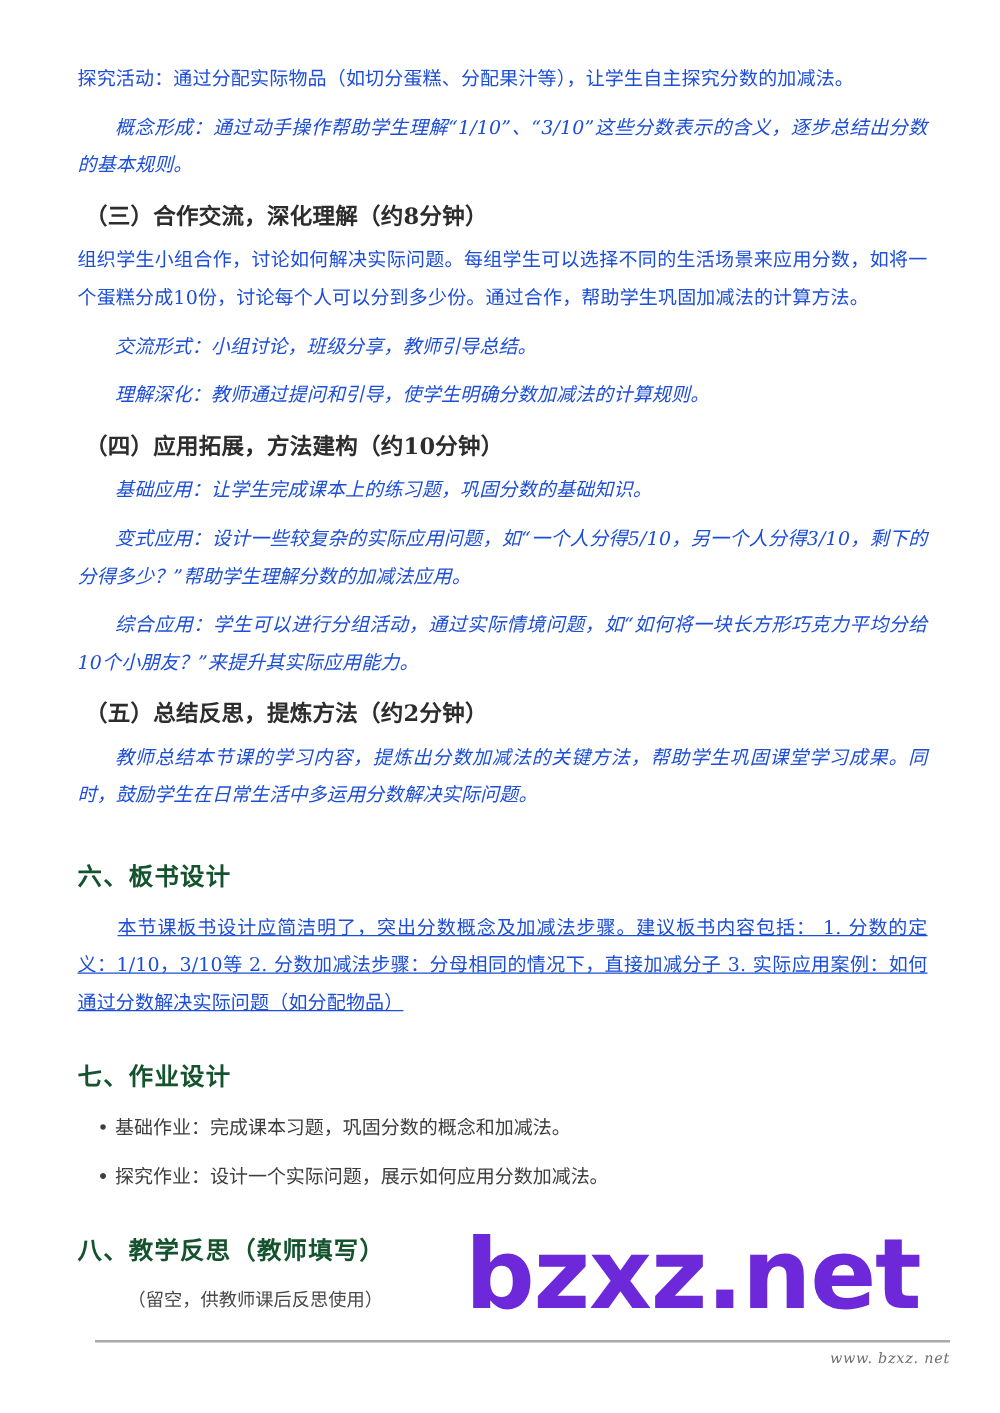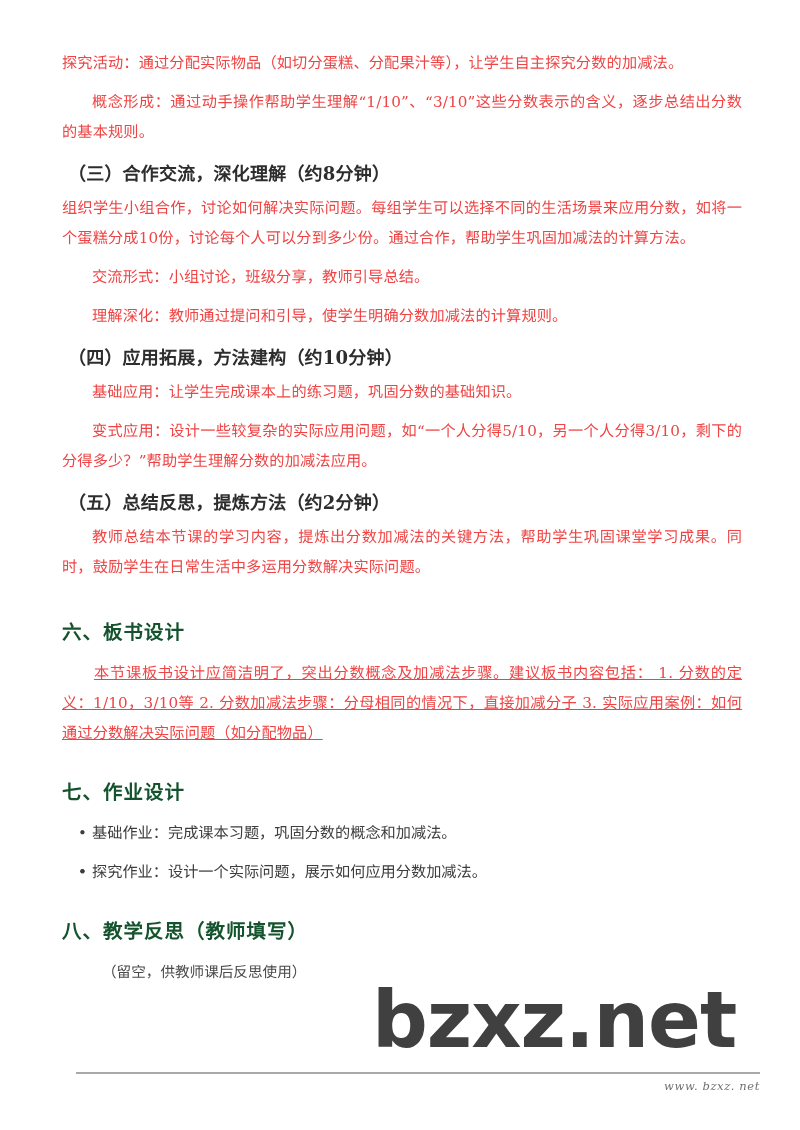--- a/index.html
+++ b/index.html
@@ -30,21 +30,21 @@
   .watermark {
     position: absolute;
     left: 372px;
     top: 975px;
     width: 380px;
     font-family: "DejaVu Sans", "Liberation Sans", sans-serif;
     font-weight: 700;
     font-size: 78px;
     line-height: 90px;
     letter-spacing: -1px;
-    color: #404040;
+    color: #6d28d9;
     user-select: none;
     z-index: 0;
     white-space: nowrap;
   }
 
   
   .content {
     position: absolute;
     left: 62px;
     top: 48px;
@@ -52,28 +52,29 @@
     z-index: 2;
   }
 
   
   .para {
     font-size: 15.2px;
     line-height: 30px;
     text-align: justify;
     text-justify: inter-ideograph;
     margin: 0 0 9px 0;
-    color: #ef4444;
+    color: #1d4ed8;
     letter-spacing: 0.15px;
   }
   .para.flush {
     text-indent: 0;
   }
   .para.indent1 {
     text-indent: 30px;
+    font-style: italic;
   }
   .para.indent2 {
     text-indent: 32px;
     text-decoration: underline;
   }
 
   
   .subhead {
     font-size: 18px;
     line-height: 30px;
@@ -164,20 +165,21 @@
     <p class="para indent1">概念形成：通过动手操作帮助学生理解“1/10”、“3/10”这些分数表示的含义，逐步总结出分数的基本规则。</p>
 
     <h3 class="subhead">（三）合作交流，深化理解（约8分钟）</h3>
     <p class="para flush">组织学生小组合作，讨论如何解决实际问题。每组学生可以选择不同的生活场景来应用分数，如将一个蛋糕分成10份，讨论每个人可以分到多少份。通过合作，帮助学生巩固加减法的计算方法。</p>
     <p class="para indent1">交流形式：小组讨论，班级分享，教师引导总结。</p>
     <p class="para indent1">理解深化：教师通过提问和引导，使学生明确分数加减法的计算规则。</p>
 
     <h3 class="subhead">（四）应用拓展，方法建构（约10分钟）</h3>
     <p class="para indent1">基础应用：让学生完成课本上的练习题，巩固分数的基础知识。</p>
     <p class="para indent1">变式应用：设计一些较复杂的实际应用问题，如“一个人分得5/10，另一个人分得3/10，剩下的分得多少？”帮助学生理解分数的加减法应用。</p>
+    <p class="para indent1">综合应用：学生可以进行分组活动，通过实际情境问题，如“如何将一块长方形巧克力平均分给10个小朋友？”来提升其实际应用能力。</p>
 
     <h3 class="subhead">（五）总结反思，提炼方法（约2分钟）</h3>
     <p class="para indent1">教师总结本节课的学习内容，提炼出分数加减法的关键方法，帮助学生巩固课堂学习成果。同时，鼓励学生在日常生活中多运用分数解决实际问题。</p>
 
     <h2 class="mainhead first">六、板书设计</h2>
     <p class="para indent2">本节课板书设计应简洁明了，突出分数概念及加减法步骤。建议板书内容包括： 1. 分数的定义：1/10，3/10等 2. 分数加减法步骤：分母相同的情况下，直接加减分子 3. 实际应用案例：如何通过分数解决实际问题（如分配物品）</p>
 
     <h2 class="mainhead">七、作业设计</h2>
     <ul class="bullets">
       <li>

